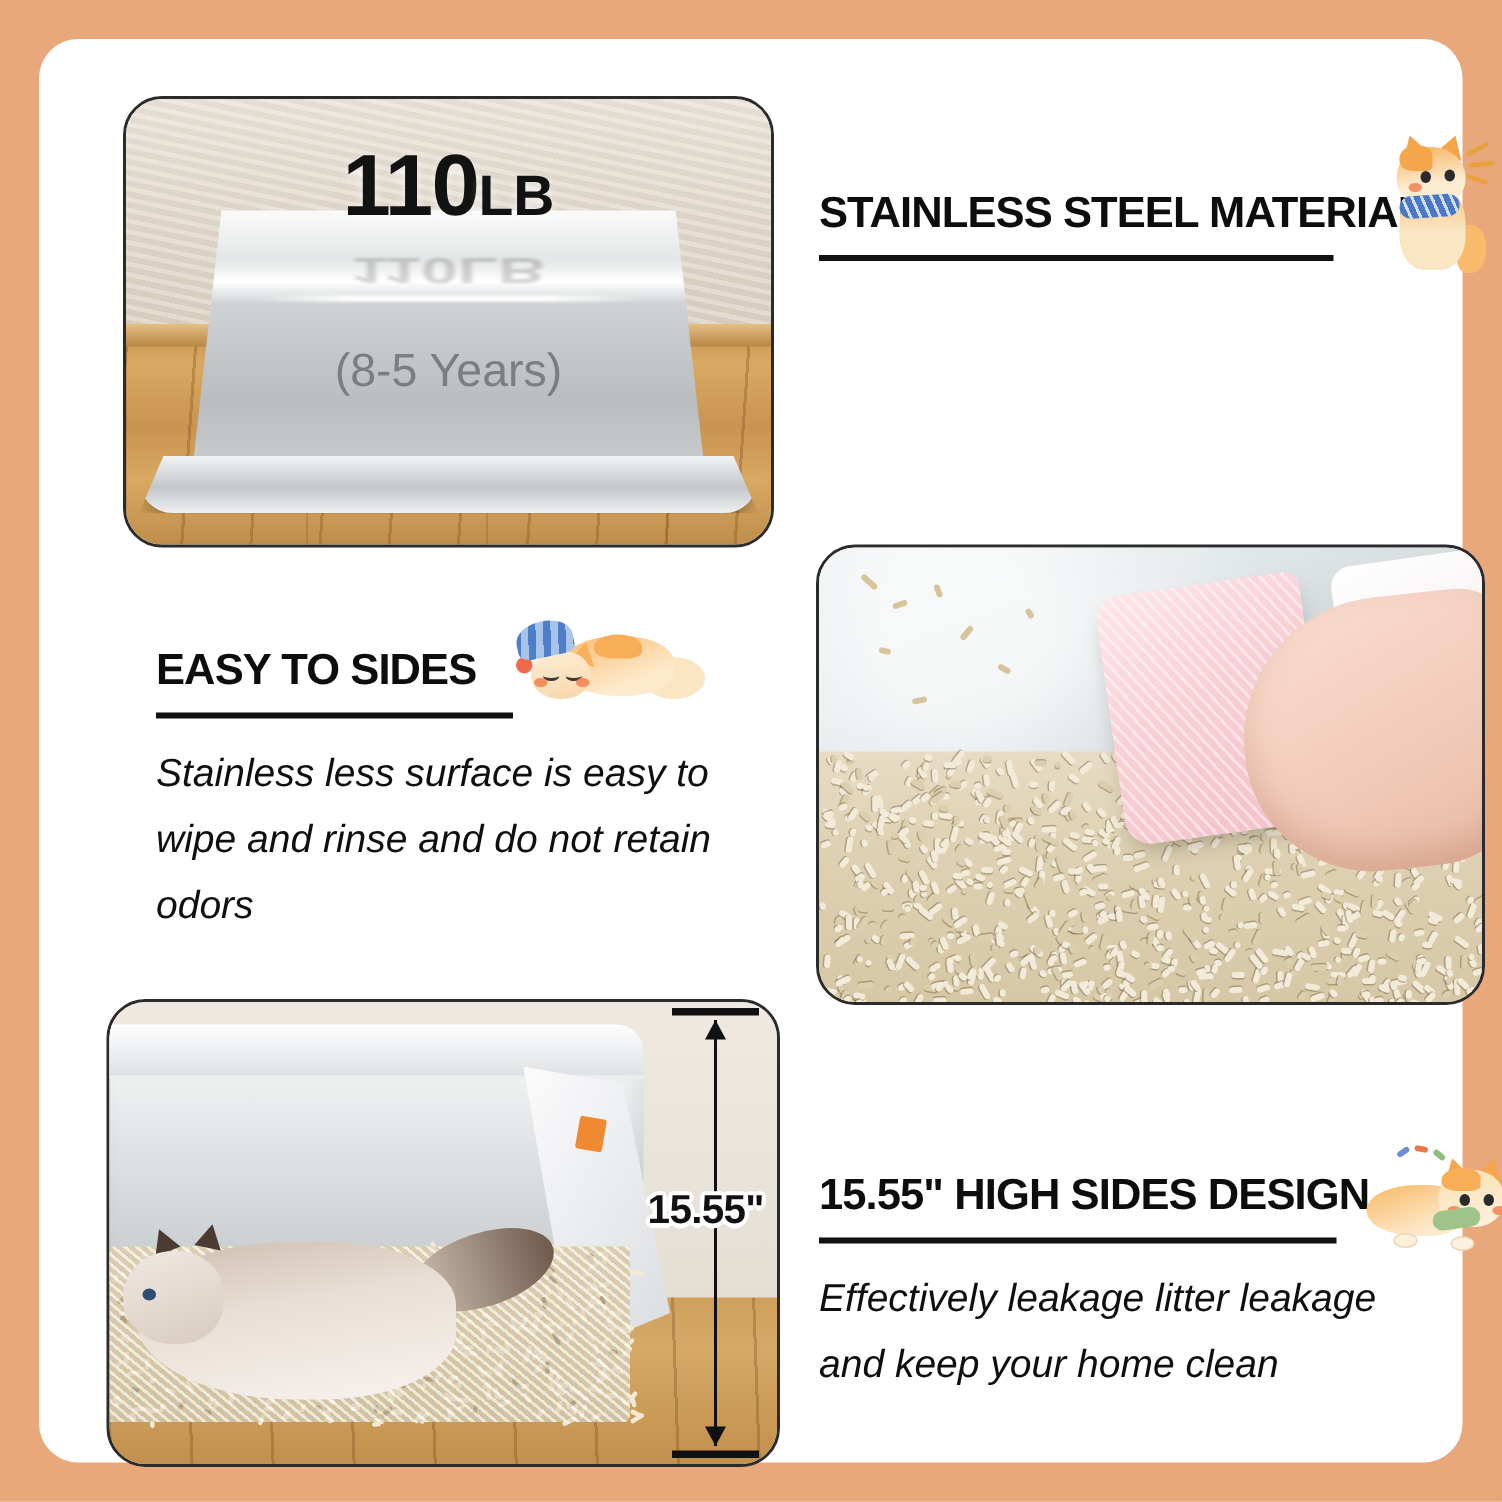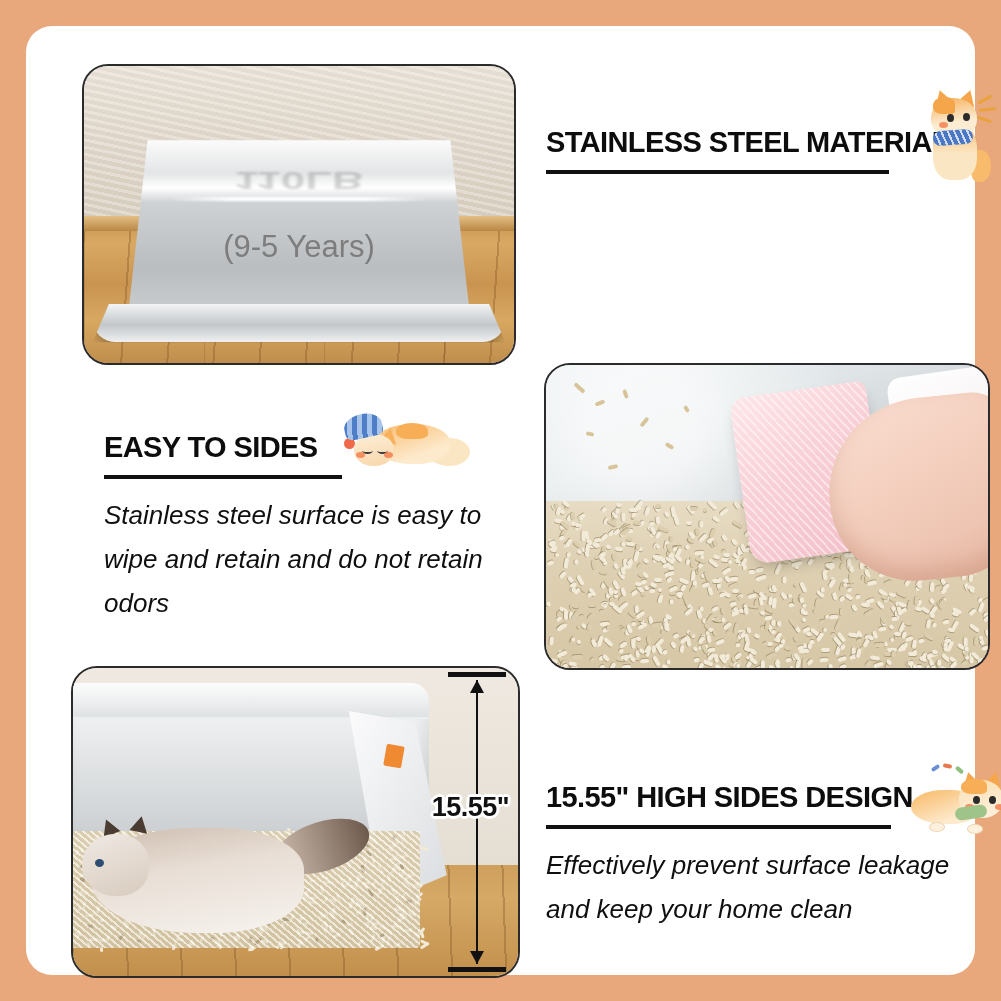--- a/index.html
+++ b/index.html
@@ -238,21 +238,22 @@
 
     <div class="panel" id="panel-steelbox">
       <div class="p1-wall"></div>
       <div class="p1-floor"></div>
       <div class="p1-baseboard"></div>
       <div class="p1-box">
         <div class="p1-hl"></div>
       </div>
       <div class="p1-lip"></div>
       <div class="p1-ghost">110LB</div>
-      <div class="p1-sub">(9-5 Years)</div>
+      <div class="p1-label"><span>110</span><span class="unit">LB</span></div>
+      <div class="p1-sub">(8-5 Years)</div>
     </div>
 
     <div class="block" id="block-stainless">
       <div class="heading">STAINLESS STEEL MATERIAL</div>
       <div class="rule"></div>
     </div>
 
     <div class="mascot" id="mascot-sitting">
       <div class="m-spark" style="left:58px;top:14px;width:16px;transform:rotate(-28deg);"></div>
       <div class="m-spark" style="left:60px;top:24px;width:17px;transform:rotate(-6deg);"></div>
@@ -1182,21 +1183,21 @@
           <div class="p2-pellet" style="left: 9.95718%; top: 83.7893%; width: 7.88474px; height: 4px; transform: rotate(66.4925deg); background: rgb(243, 235, 217);"></div>
         </div>
       <div class="p2-cloth-white"></div>
       <div class="p2-cloth"></div>
       <div class="p2-hand"></div>
     </div>
 
     <div class="block" id="block-easyclean">
       <div class="heading">EASY TO SIDES</div>
       <div class="rule"></div>
-      <div class="body">Stainless steel surface is easy to wipe and retain and do not retain odors</div>
+      <div class="body">Stainless less surface is easy to wipe and rinse and do not retain odors</div>
     </div>
 
     <div class="mascot" id="mascot-sleeping">
       <div class="m-cream rear"></div>
       <div class="m-body torso"></div>
       <div class="m-body patch"></div>
       <div class="m-ear" style="left:36px;top:14px;transform:rotate(12deg);border-bottom-color:#f7b05b;"></div>
       <div class="m-cream head"></div>
       <div class="cap"></div>
       <div class="pom"></div>
@@ -1645,21 +1646,21 @@
       <div class="dim">
         <div class="dim-cap top"></div>
         <div class="dim-cap bot"></div>
       </div>
       <div class="dim-label">15.55"</div>
     </div>
 
     <div class="block" id="block-highsides">
       <div class="heading">15.55" HIGH SIDES DESIGN</div>
       <div class="rule"></div>
-      <div class="body">Effectively prevent surface leakage and keep your home clean</div>
+      <div class="body">Effectively leakage litter leakage and keep your home clean</div>
     </div>
 
     <div class="mascot" id="mascot-lying">
       <div class="confetti" style="left:20px;top:0px;background:#6d8fd6;transform:rotate(-35deg);"></div>
       <div class="confetti" style="left:32px;top:-2px;background:#e8794f;transform:rotate(10deg);"></div>
       <div class="confetti" style="left:44px;top:2px;background:#8dbf7e;transform:rotate(40deg);"></div>
       <div class="m-body torso"></div>
       <div class="m-ear" style="left:50px;top:6px;transform:rotate(-14deg);"></div>
       <div class="m-ear" style="left:74px;top:6px;transform:rotate(16deg);"></div>
       <div class="m-cream head"></div>

